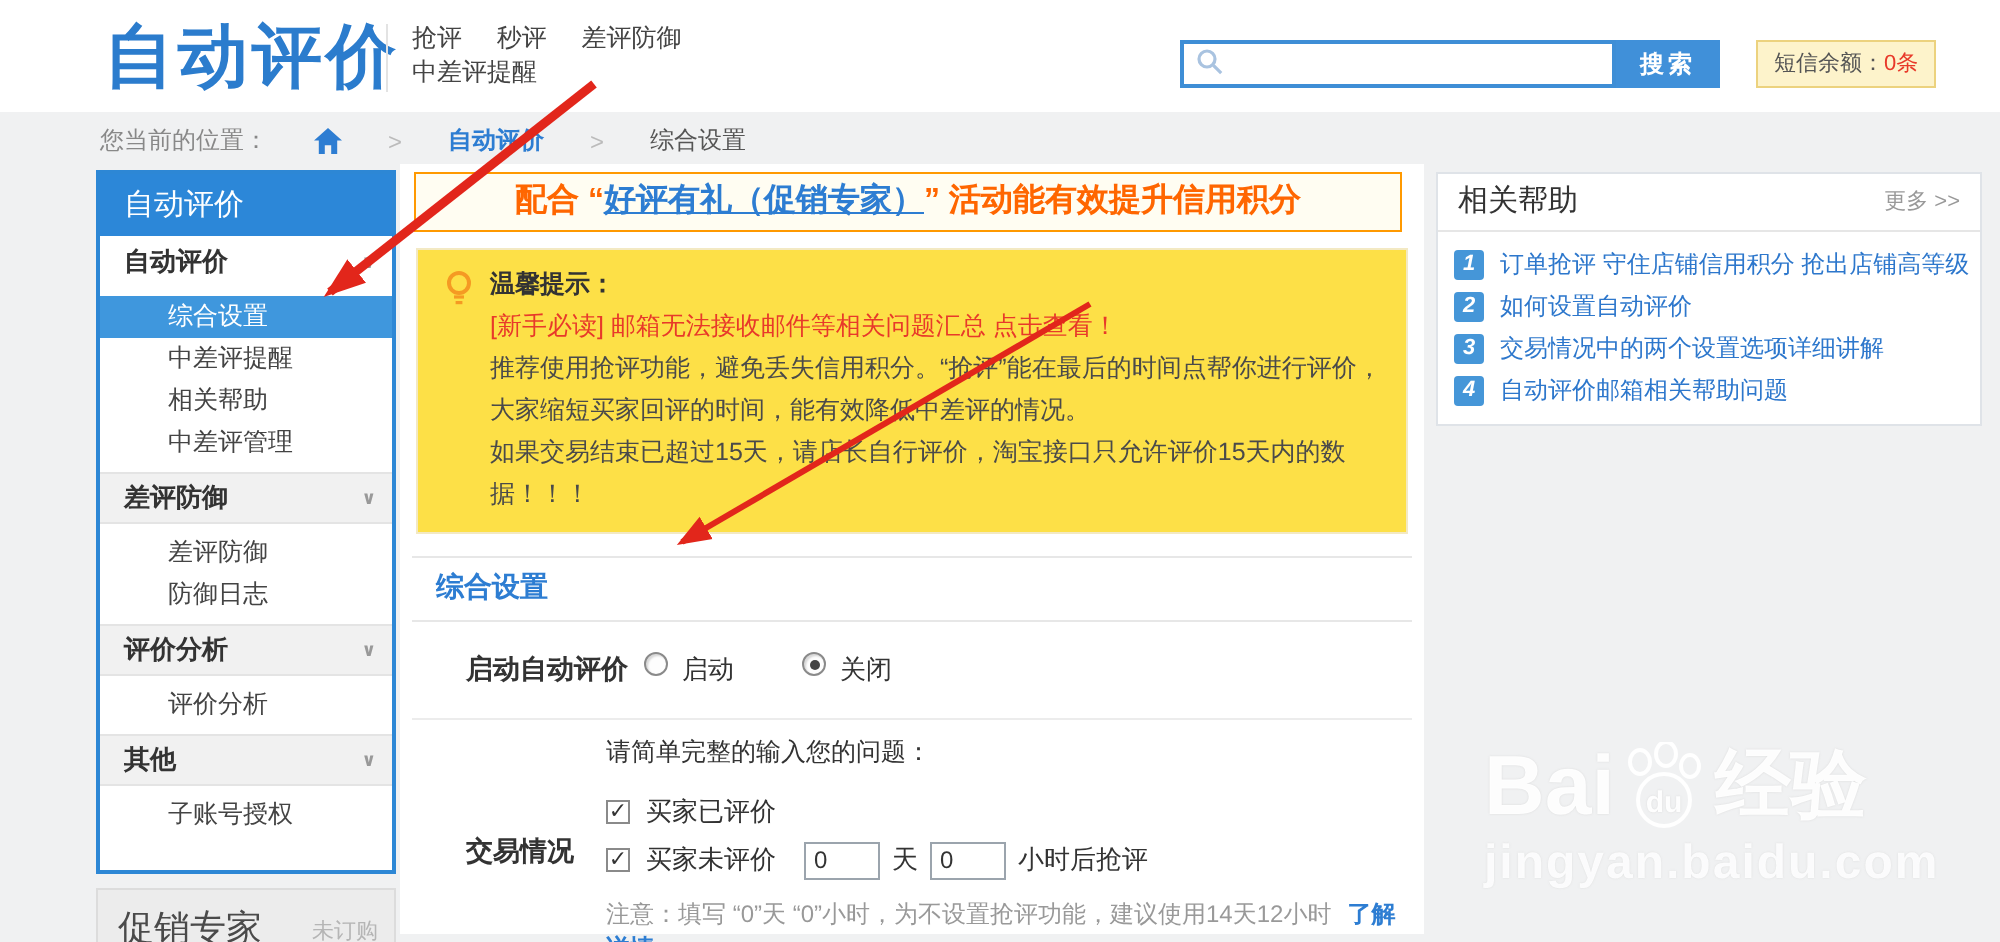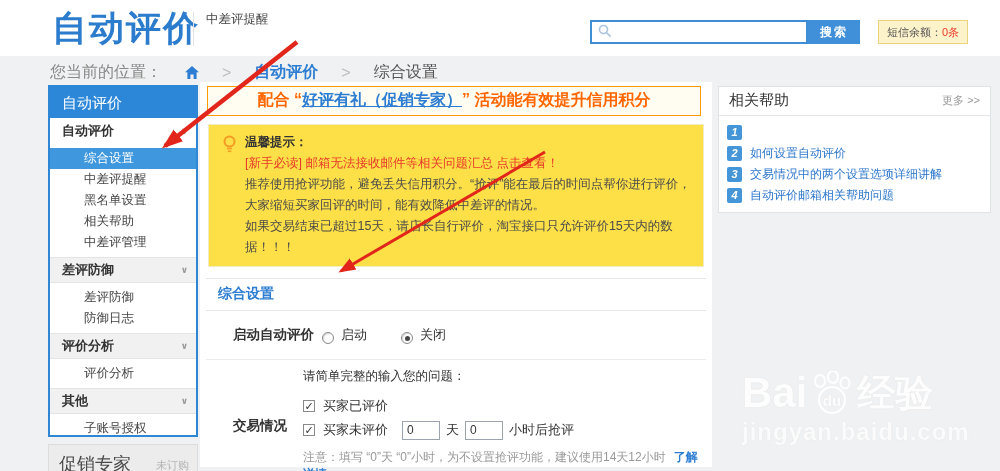--- a/index.html
+++ b/index.html
@@ -18,21 +18,21 @@
   .search-wrap { position:absolute; left:590px; top:20px; height:24px; display:flex; }
   .search-box { display:flex; align-items:center; width:218px; height:24px; border:2px solid #3e8ed6; background:#fff; padding-left:6px; }
   .search-box input { border:none; outline:none; flex:1; font-size:12px; color:#555; background:transparent; }
   .search-box input::placeholder { color:#b3c4dc; }
   .search-btn { width:52px; height:24px; background:#4090d9; color:#fff; border:none; font-size:12px; font-weight:bold; cursor:pointer; letter-spacing:2px; }
   .sms-badge { position:absolute; left:878px; top:20px; height:24px; line-height:22px; padding:0 8px; background:#fdf3cb; border:1px solid #ecd27e; font-size:11px; color:#555; white-space:nowrap; }
   .sms-badge .val { color:#e8392a; }
   
   .page-bg { position:absolute; top:56px; left:0; width:1000px; height:415px; background:#f0f1f2; }
   
-  .breadcrumb { position:absolute; top:62px; left:50px; z-index:3; font-size:16px; color:#888; display:flex; align-items:center; gap:23px; }
+  .breadcrumb { position:absolute; top:62px; left:50px; z-index:3; font-size:12px; color:#888; display:flex; align-items:center; gap:23px; }
   .breadcrumb .sep { color:#bbb; }
   .breadcrumb a { color:#2d7dd2; text-decoration:none; font-weight:bold; cursor:pointer; }
   .breadcrumb .cur { color:#555; }
   .home-ico { display:inline-block; line-height:0; }
   
   .sidebar { position:absolute; left:48px; top:85px; width:150px; height:352px; background:#fff; border:2px solid #2d87d5; z-index:3; overflow:hidden; }
   .sb-title { height:31px; line-height:31px; background:#2c87d8; color:#fff; font-size:15px; padding-left:12px; }
   .sb-sec { height:26px; line-height:26px; padding:0 8px 0 12px; font-size:13px; font-weight:bold; color:#333; display:flex; align-items:center; cursor:pointer; }
   .sb-sec.gray { background:#f1f1f1; border-top:1px solid #e4e4e4; border-bottom:1px solid #e4e4e4; }
   .sb-sec .chev { margin-left:auto; color:#999; font-size:9px; }
@@ -50,21 +50,21 @@
   .tips .bulb { position:absolute; left:13px; top:10px; }
   .tips-title { font-weight:bold; color:#333; }
   .tips-alert { color:#e8392a; }
   .sec-titlebar { margin:11px 6px 0 6px; border-top:1px solid #e7e7e7; border-bottom:1px solid #e7e7e7; padding:6px 0 7px 12px; color:#2d7dd2; font-size:14px; font-weight:bold; }
   .form-row { margin:0 6px; border-bottom:1px solid #ececec; display:flex; align-items:center; }
   .form-label { font-size:13.5px; font-weight:bold; color:#333; flex-shrink:0; }
   .row-simple { padding:15px 0 15px 27px; }
   .row-simple .form-label { margin-right:8px; }
   .row-trade { padding:8px 0 10px 27px; }
   .row-trade .form-label { width:64px; margin-right:6px; }
-  .opt { display:inline-flex; align-items:flex-end; margin-right:34px; font-size:13px; color:#333; cursor:pointer; }
+  .opt { display:inline-flex; align-items:flex-start; margin-right:34px; font-size:13px; color:#333; cursor:pointer; }
   .radio { width:12px; height:12px; border:1px solid #8a8a8a; border-radius:50%; background:#fdfdfd; display:inline-flex; align-items:center; justify-content:center; margin-right:7px; box-shadow:inset 1px 1px 1px rgba(0,0,0,.15); }
   .radio .dot { width:5px; height:5px; border-radius:50%; background:#444; display:none; }
   .radio.checked .dot { display:block; }
   .checkbox { width:12px; height:12px; border:1px solid #8a8a8a; background:#fff; display:inline-flex; align-items:center; justify-content:center; margin-right:8px; font-size:11px; color:#333; line-height:11px; cursor:pointer; }
   .trade-lines { font-size:13px; color:#333; }
   .trade-intro { margin-bottom:9px; font-size:12.5px; }
   .cb-line { display:flex; align-items:center; height:24px; }
   .num-input { width:38px; height:19px; border:1px solid #9ba4ad; font-size:12px; padding:0 4px; margin:0 6px; outline:none; color:#333; }
   .trade-note { margin-top:7px; font-size:12px; color:#999; }
   .trade-note a { color:#2d7dd2; text-decoration:none; margin-left:8px; font-weight:bold; cursor:pointer; }
@@ -87,20 +87,25 @@
 </style>
 </head>
 <body>
 
 <div class="page-bg"></div>
 
 <div class="header">
   <div class="logo">自动评价</div>
   <div class="logo-divider"></div>
   <div class="topnav">
+    <div>
+      <a>抢评</a>
+      <a>秒评</a>
+      <a>差评防御</a>
+    </div>
     <div>
       <a>中差评提醒</a>
     </div>
   </div>
   <div class="search-wrap">
     <div class="search-box">
       <span class="s-ico">
         <svg width="14" height="14" viewBox="0 0 14 14">
             <circle cx="5.5" cy="5.5" r="4" fill="none" stroke="#a9c3e0" stroke-width="1.6"></circle>
             <line x1="8.7" y1="8.7" x2="12.6" y2="12.6" stroke="#a9c3e0" stroke-width="1.6"></line>
@@ -128,21 +133,20 @@
 <div class="sidebar">
   <div class="sb-title">自动评价</div>
 
   <div class="sb-sec">
     <span>自动评价</span>
     <span class="chev">∨</span>
   </div>
   <div class="sb-items">
     <div class="sb-item active">综合设置</div>
     <div class="sb-item">中差评提醒</div>
-    <div class="sb-item">黑名单设置</div>
     <div class="sb-item">相关帮助</div>
     <div class="sb-item">中差评管理</div>
   </div>
 
   <div class="sb-sec gray">
     <span>差评防御</span>
     <span class="chev">∨</span>
   </div>
   <div class="sb-items">
     <div class="sb-item">差评防御</div>
@@ -231,20 +235,21 @@
 </div>
 
 <div class="helpbox">
   <div class="help-head">
     <span class="help-title">相关帮助</span>
     <a class="help-more">更多 &gt;&gt;</a>
   </div>
   <div class="help-items">
     <div class="help-item">
       <span class="help-num">1</span>
+      <a>订单抢评 守住店铺信用积分 抢出店铺高等级</a>
     </div>
     <div class="help-item">
       <span class="help-num">2</span>
       <a>如何设置自动评价</a>
     </div>
     <div class="help-item">
       <span class="help-num">3</span>
       <a>交易情况中的两个设置选项详细讲解</a>
     </div>
     <div class="help-item">

